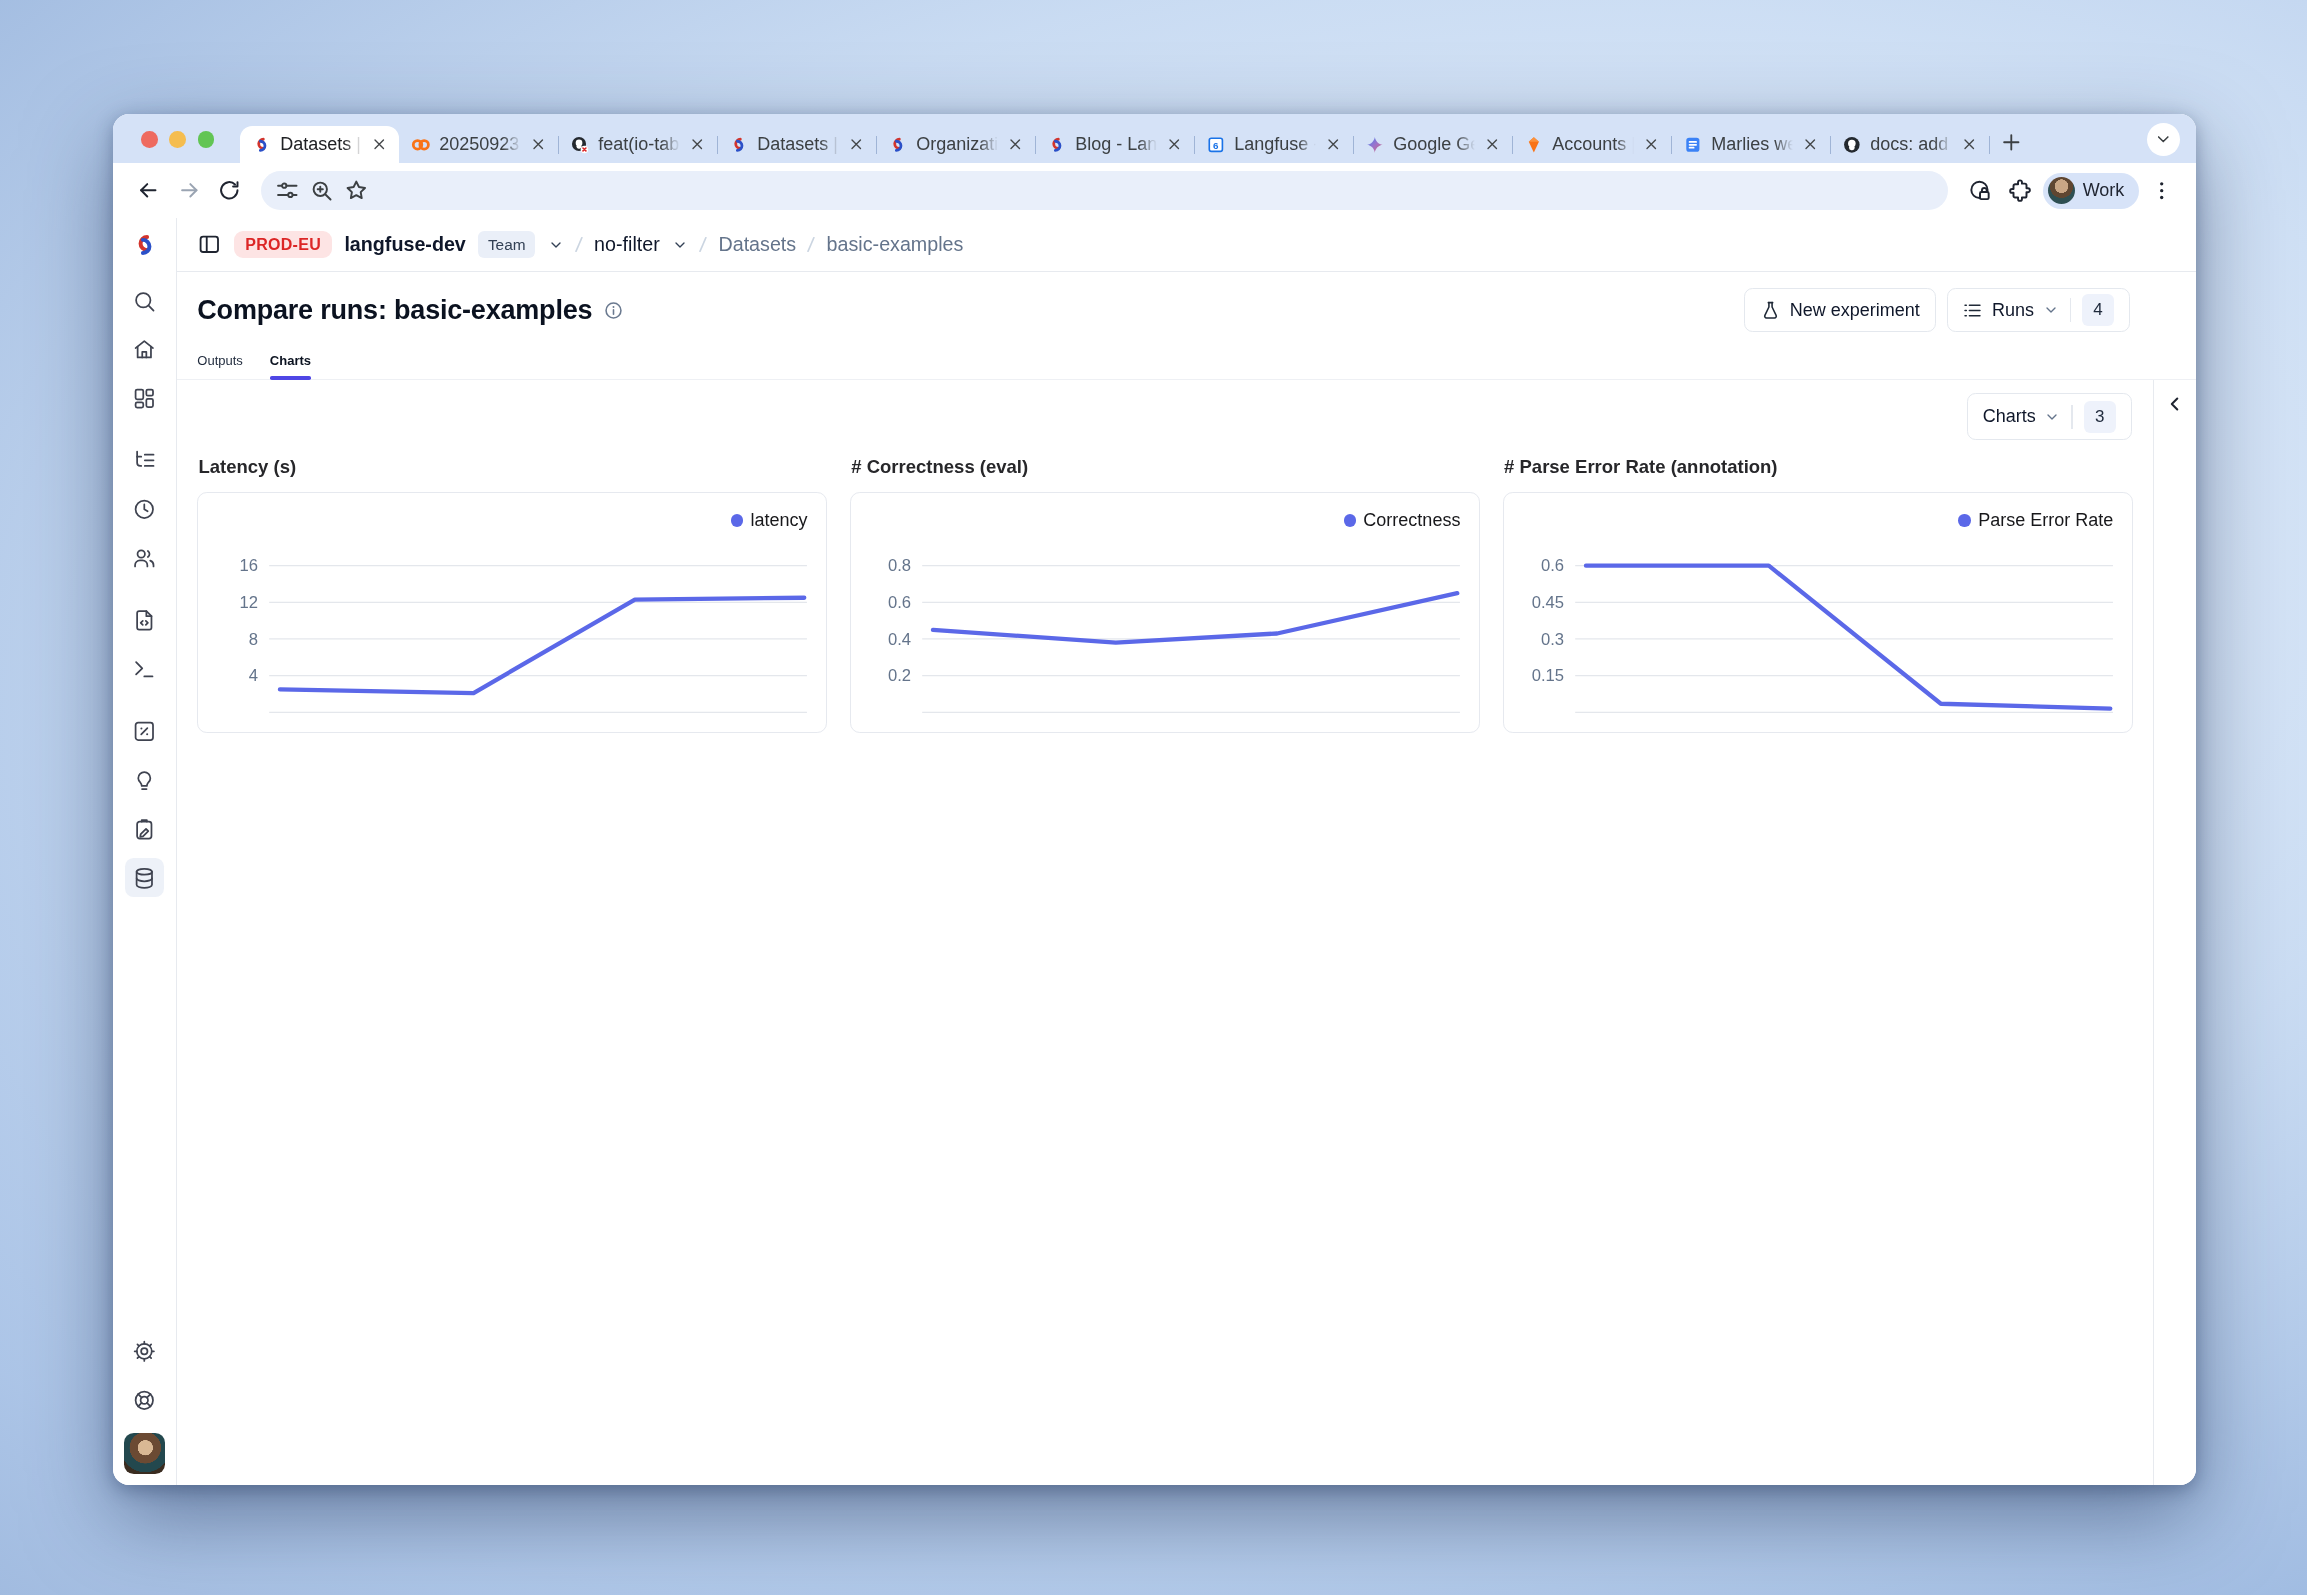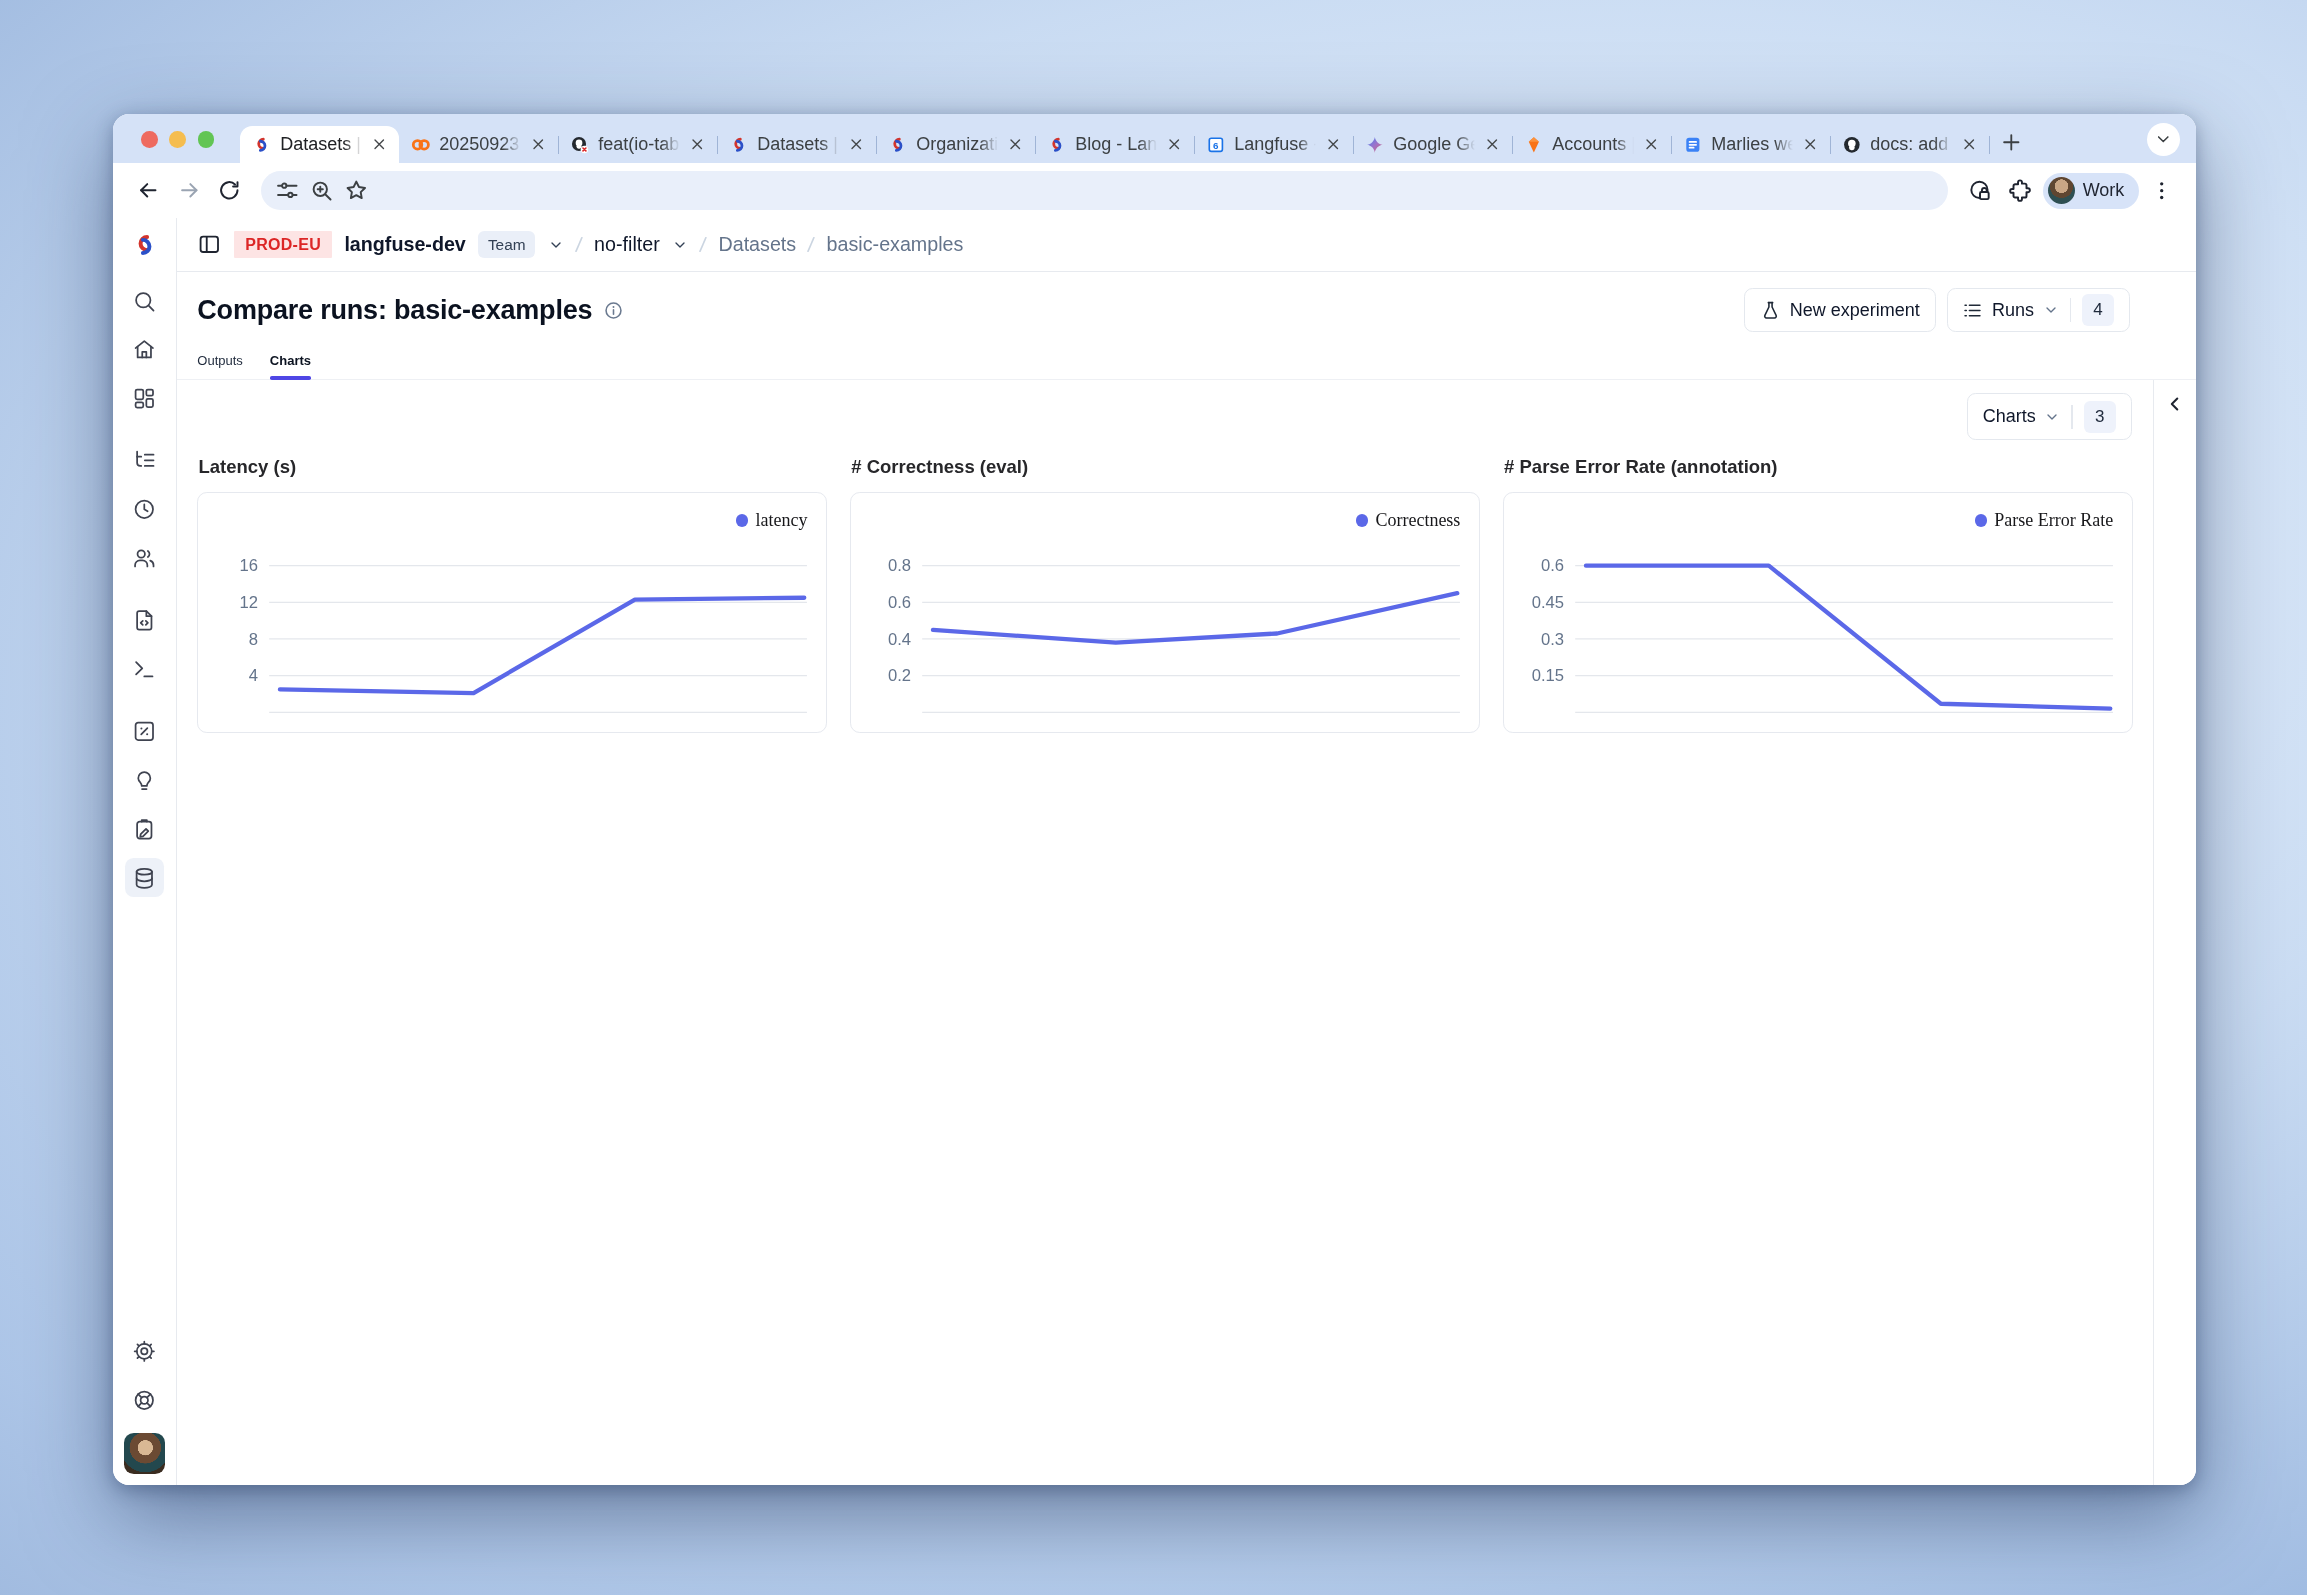--- a/index.html
+++ b/index.html
@@ -49,21 +49,21 @@
   .logo{ width:28px; height:28px; margin:3.7px 0 17px;}
   .nav-ic{ width:39px; height:39px; display:flex; align-items:center; justify-content:center; color:#3f4350; border-radius:8.6px; margin:4.9px 0;}
   .nav-ic svg{ width:24.6px; height:24.6px;}
   .nav-gap{ height:13.5px; flex:0 0 auto;}
   .nav-ic.active{ background:#edf1f8;}
   .side .spacer{ flex:1;}
   .user-avatar{ width:41px; height:41px; border-radius:9.8px; margin-top:8.6px;
      background: radial-gradient(circle at 52% 36%, #d9b894 0 22%, #6b4a33 23% 46%, #23484e 47% 72%, #3a2c20 73% 100%);}
   .main-col{ flex:1; display:flex; flex-direction:column; min-width:0;}
   .crumb-row{ height:54px; display:flex; align-items:center; gap:12.3px; padding:0 20.3px; border-bottom:1.2px solid #e7eaef; font-size:19.7px; color:#0f172a;}
-  .badge-env{ background:#fde4e4; color:#dc2626; font-size:16px; font-weight:700; padding:4.9px 11px; border-radius:1px; letter-spacing:0.3px;}
+  .badge-env{ background:#fde4e4; color:#dc2626; font-size:16px; font-weight:700; padding:4.9px 11px; border-radius:9px; letter-spacing:0.3px;}
   .org-name{ font-weight:600;}
   .chip-team{ background:#eaeff8; color:#334155; font-size:15.4px; padding:4.3px 9.8px; border-radius:6.2px;}
   .crumb-sep{ color:#cbd5e1; font-size:21px; font-weight:300; transform:rotate(8deg);}
   .crumb-link{ color:#64748b;text-align:center;}
   .cr-chev{ width:16px; height:16px; color:#334155;}
   .toggle-ic{ width:24.6px; height:24.6px; color:#1f2430;}
   
   .page-head{ display:flex; align-items:center; padding:16px 20.3px 4.9px; }
   .page-title{ font-size:27px; font-weight:700; color:#0b1220; letter-spacing:-0.2px;}
   .info-ic{ width:21px; height:21px; color:#6b7a90; margin-left:11px;}
@@ -78,21 +78,21 @@
   .seg-tab.active{ font-weight:600; color:#0b1220;}
   .seg-tab.active::after{ content:""; position:absolute; left:0; right:0; bottom:-1.2px; height:4.3px; background:#4f46e5; border-radius:1.8px;}
   
   .content-row{ flex:1; display:flex; min-height:0;}
   .content{ flex:1; padding:13.5px 20.3px 0; min-width:0;}
   .content-controls{ display:flex; justify-content:flex-end; margin-right:1.2px;}
   .charts-row{ display:flex; gap:23px; margin-top:16px;}
   .chart-block{ flex:1; min-width:0;}
   .chart-title{ font-size:18.5px; font-weight:600; color:#27272a; margin:0 0 13.5px 1.2px;}
   .chart-card{ border:1.2px solid #e6e9ef; border-radius:9.8px; background:#fff; position:relative; height:241px; overflow:hidden;}
-  .legend{ position:absolute; top:17px; right:18.5px; display:flex; align-items:center; gap:7.4px; font-size:18px; color:#18181b;font-family:Liberation Serif, serif;}
+  .legend{ position:absolute; top:17px; right:18.5px; display:flex; align-items:center; gap:7.4px; font-size:18px; color:#18181b;}
   .legend .dot{ width:12.3px; height:12.3px; border-radius:50%;}
   .rail{ width:43px; border-left:1.2px solid #e7eaef; display:flex; justify-content:center; padding-top:13.5px; flex:0 0 auto;}
   .rail-chev{ width:22px; height:22px; color:#1f2430;}
   svg.ic{ display:block; width:100%; height:100%;}
 </style>
 </head>
 <body>
 
 <div class="window">
 

